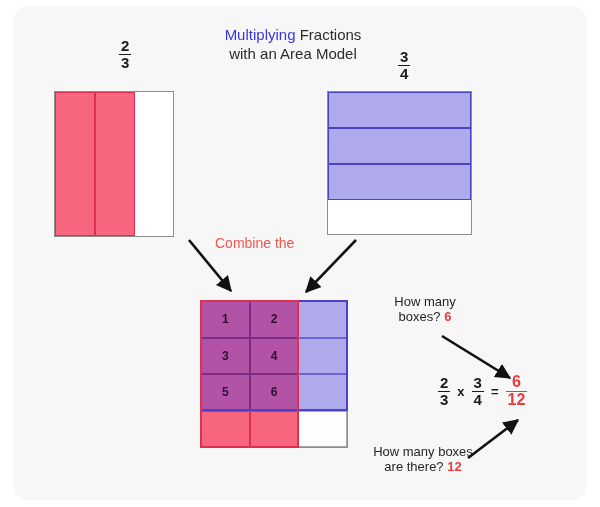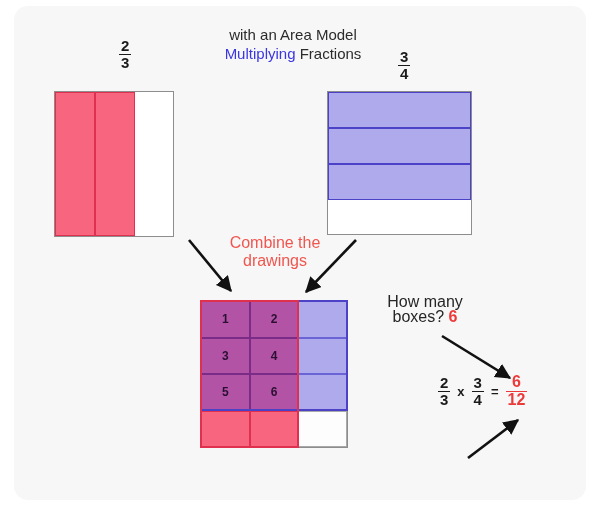--- a/index.html
+++ b/index.html
@@ -107,22 +107,22 @@
     background: #aeaaec;
     border: 1.4px solid #4c42c8;
   }
   #right-model .row.empty { background: #ffffff; }
 
   
   #combine-label {
     left: 215px;
     top: 234px;
     width: 120px;
-    text-align: center;
-    font-size: 16px;
+    text-align: left;
+    font-size: 14px;
     line-height: 18px;
     color: #f0564f;
   }
 
   
   #combined-grid {
     left: 200px;
     top: 300px;
     width: 148px;
     height: 148px;
@@ -174,21 +174,21 @@
     top: 300px;
     width: 99px;
     height: 148px;
     border: 2px solid #e0304f;
     box-sizing: border-box;
     pointer-events: none;
   }
 
   
   .question {
-    font-size: 16px;
+    font-size: 13px;
     line-height: 15px;
     color: #262626;
   }
   #question-both {
     left: 362px;
     top: 294px;
     width: 126px;
     text-align: center;
   }
   #question-total {
@@ -226,22 +226,22 @@
   }
 </style>
 </head>
 <body>
 
 <div id="canvas">
 
   <div class="card-bg abs"></div>
 
   <div id="title-block" class="abs">
+    <div><span id="title-word-multiplying">Multiplying</span><span> Fractions</span></div>
     <div>with an Area Model</div>
-    <div><span id="title-word-multiplying">Multiplying</span><span> Fractions</span></div>
   </div>
 
   <div id="frac-left-top" class="abs fraction">
     <span class="num">2</span>
     <span class="den">3</span>
   </div>
 
   <div id="frac-right-top" class="abs fraction">
     <span class="num">3</span>
     <span class="den">4</span>
@@ -255,21 +255,20 @@
 
   <div id="right-model" class="abs">
     <div class="row filled"></div>
     <div class="row filled"></div>
     <div class="row filled"></div>
     <div class="row empty"></div>
   </div>
 
   <div id="combine-label" class="abs">
     <div>Combine the</div>
-    <div>drawings</div>
   </div>
 
   <div id="combined-grid" class="abs">
     <div class="cell both">1</div>
     <div class="cell both">2</div>
     <div class="cell blue"></div>
     <div class="cell both">3</div>
     <div class="cell both">4</div>
     <div class="cell blue"></div>
     <div class="cell both">5</div>
@@ -280,20 +279,24 @@
     <div class="cell none"></div>
   </div>
   <div id="blue-outline" class="abs"></div>
   <div id="pink-outline" class="abs"></div>
 
   <div id="question-both" class="abs question">
     <div>How many</div>
     <div><span>boxes? </span><span class="answer-red">6</span></div>
   </div>
 
+  <div id="question-total" class="abs question">
+    <div>How many boxes</div>
+    <div><span>are there? </span><span class="answer-red">12</span></div>
+  </div>
 
   <div id="equation" class="abs">
     <span class="fraction">
       <span class="num">2</span>
       <span class="den">3</span>
     </span>
     <span class="op">x</span>
     <span class="fraction">
       <span class="num">3</span>
       <span class="den">4</span>

